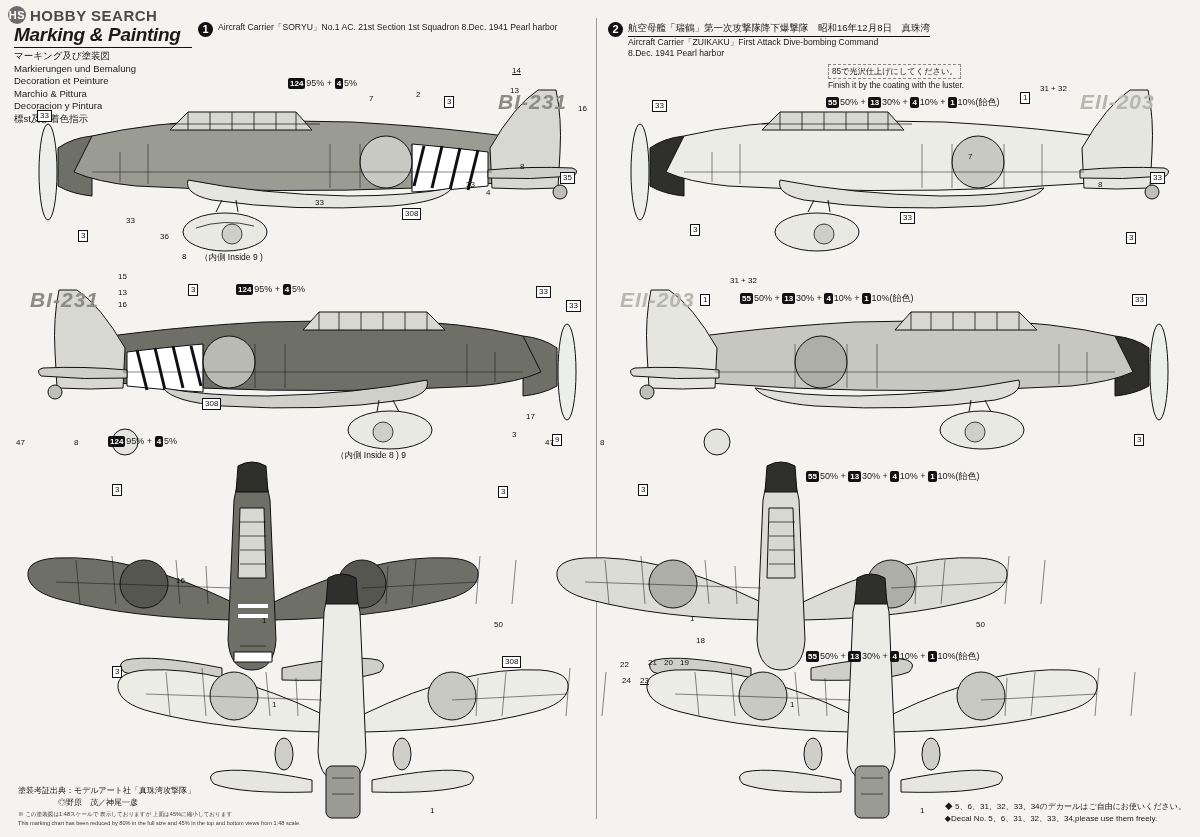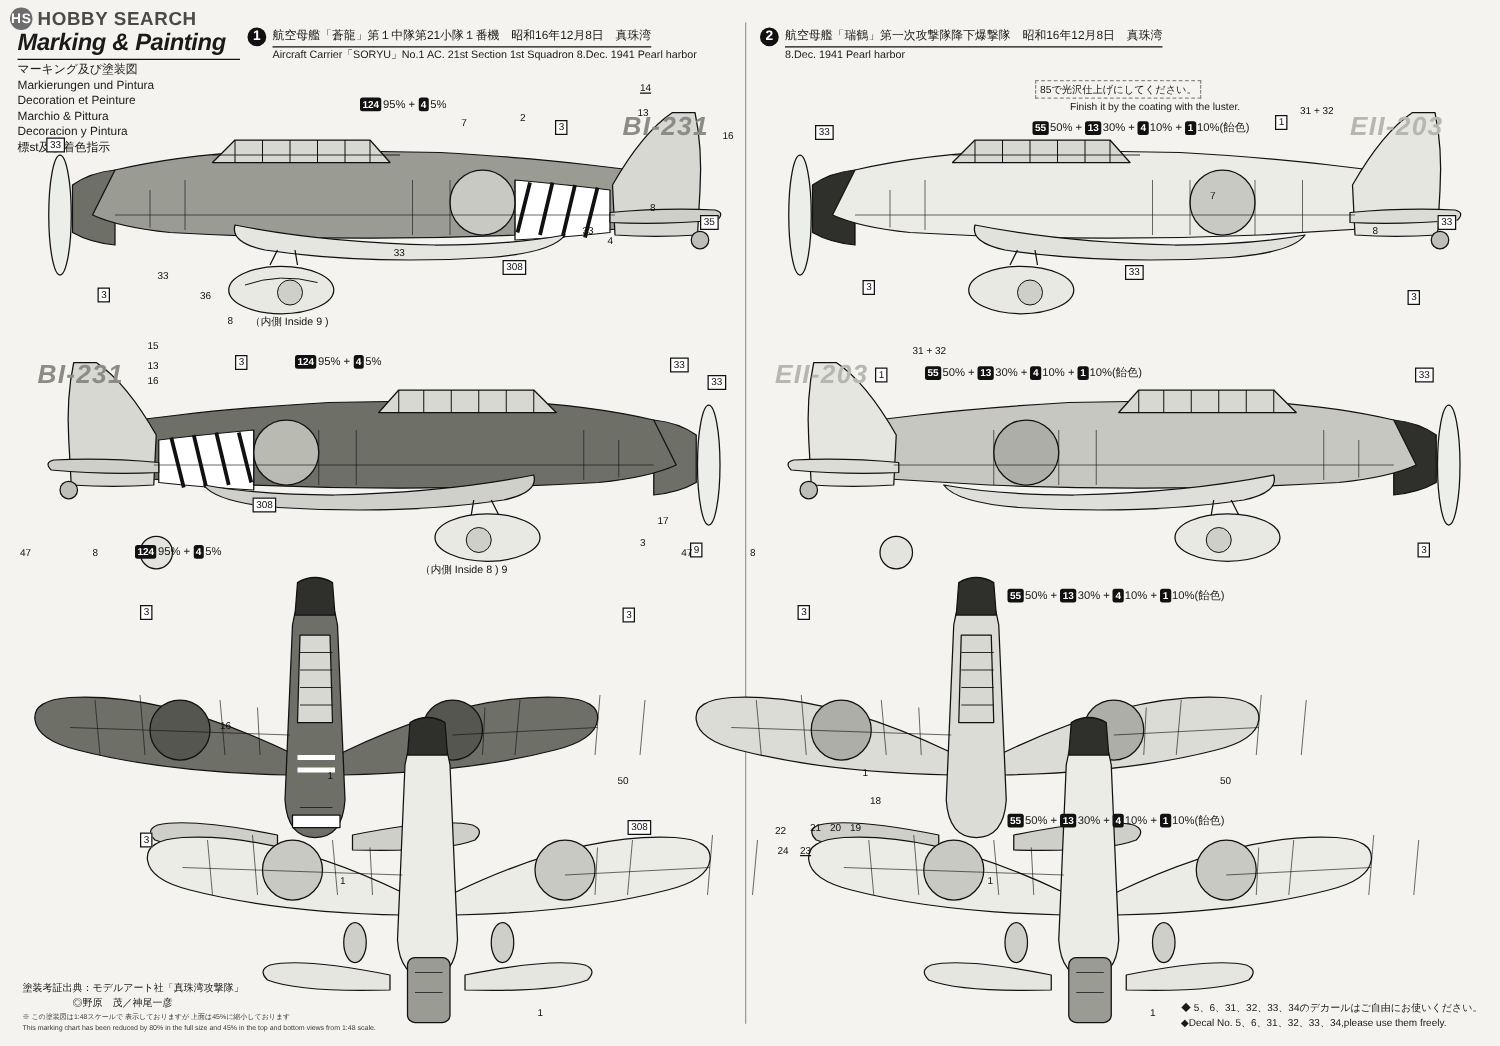--- a/index.html
+++ b/index.html
@@ -80,49 +80,49 @@
   <div class="watermark">
     <span class="wm-circle">HS</span>
     <span>HOBBY SEARCH</span>
   </div>
 
   <div class="title-block">
     <div class="title-main">Marking &amp; Painting</div>
     <div class="title-rule"></div>
     <div class="title-sub">
       <div>マーキング及び塗装図</div>
-      <div>Markierungen und Pintura</div>
+      <div>Markierungen und Bemalung</div>
       <div>Decoration et Peinture</div>
       <div>Marchio &amp; Pittura</div>
       <div>Decoracion y Pintura</div>
       <div>標st及び着色指示</div>
     </div>
   </div>
 
   <div class="hdr" id="hdr1">
     <div class="num">1</div>
     <div class="lines">
-      <div class="l1">航空母艦「蒼龍」第１中隊第21小隊１番機　昭和16年12月8日　真珠湾</div>
       <div class="l2">Aircraft Carrier「SORYU」No.1 AC. 21st Section 1st Squadron 8.Dec. 1941 Pearl harbor</div>
     </div>
   </div>
 
   <div class="hdr" id="hdr2">
     <div class="num">2</div>
     <div class="lines">
       <div class="l1">航空母艦「瑞鶴」第一次攻撃隊降下爆撃隊　昭和16年12月8日　真珠湾</div>
+      <div class="l2">Aircraft Carrier「ZUIKAKU」First Attack Dive-bombing Command</div>
       <div class="l2">8.Dec. 1941 Pearl harbor</div>
     </div>
   </div>
 
   <div class="divider-v"></div>
 
   <div class="paintnote" style="left:828px;top:64px;">
     <div class="dashed">85で光沢仕上げにしてください。</div>
-    <div style="margin-top:1px;margin-left:28px;">Finish it by the coating with the luster.</div>
+    <div style="margin-top:1px;">Finish it by the coating with the luster.</div>
   </div>
 
   <div class="art" style="left:20px;top:52px;">
     <svg width="575" height="210" viewBox="0 0 575 210">
       <g fill="none" stroke="#111" stroke-width="1" stroke-linejoin="round">
 
         <ellipse cx="28" cy="120" rx="9" ry="48" fill="#eceee9" stroke="#111"></ellipse>
 
         <path d="M38 96 q14 -10 34 -12 l0 60 q-20 -2 -34 -10 z" fill="#6e6f66"></path>
 

